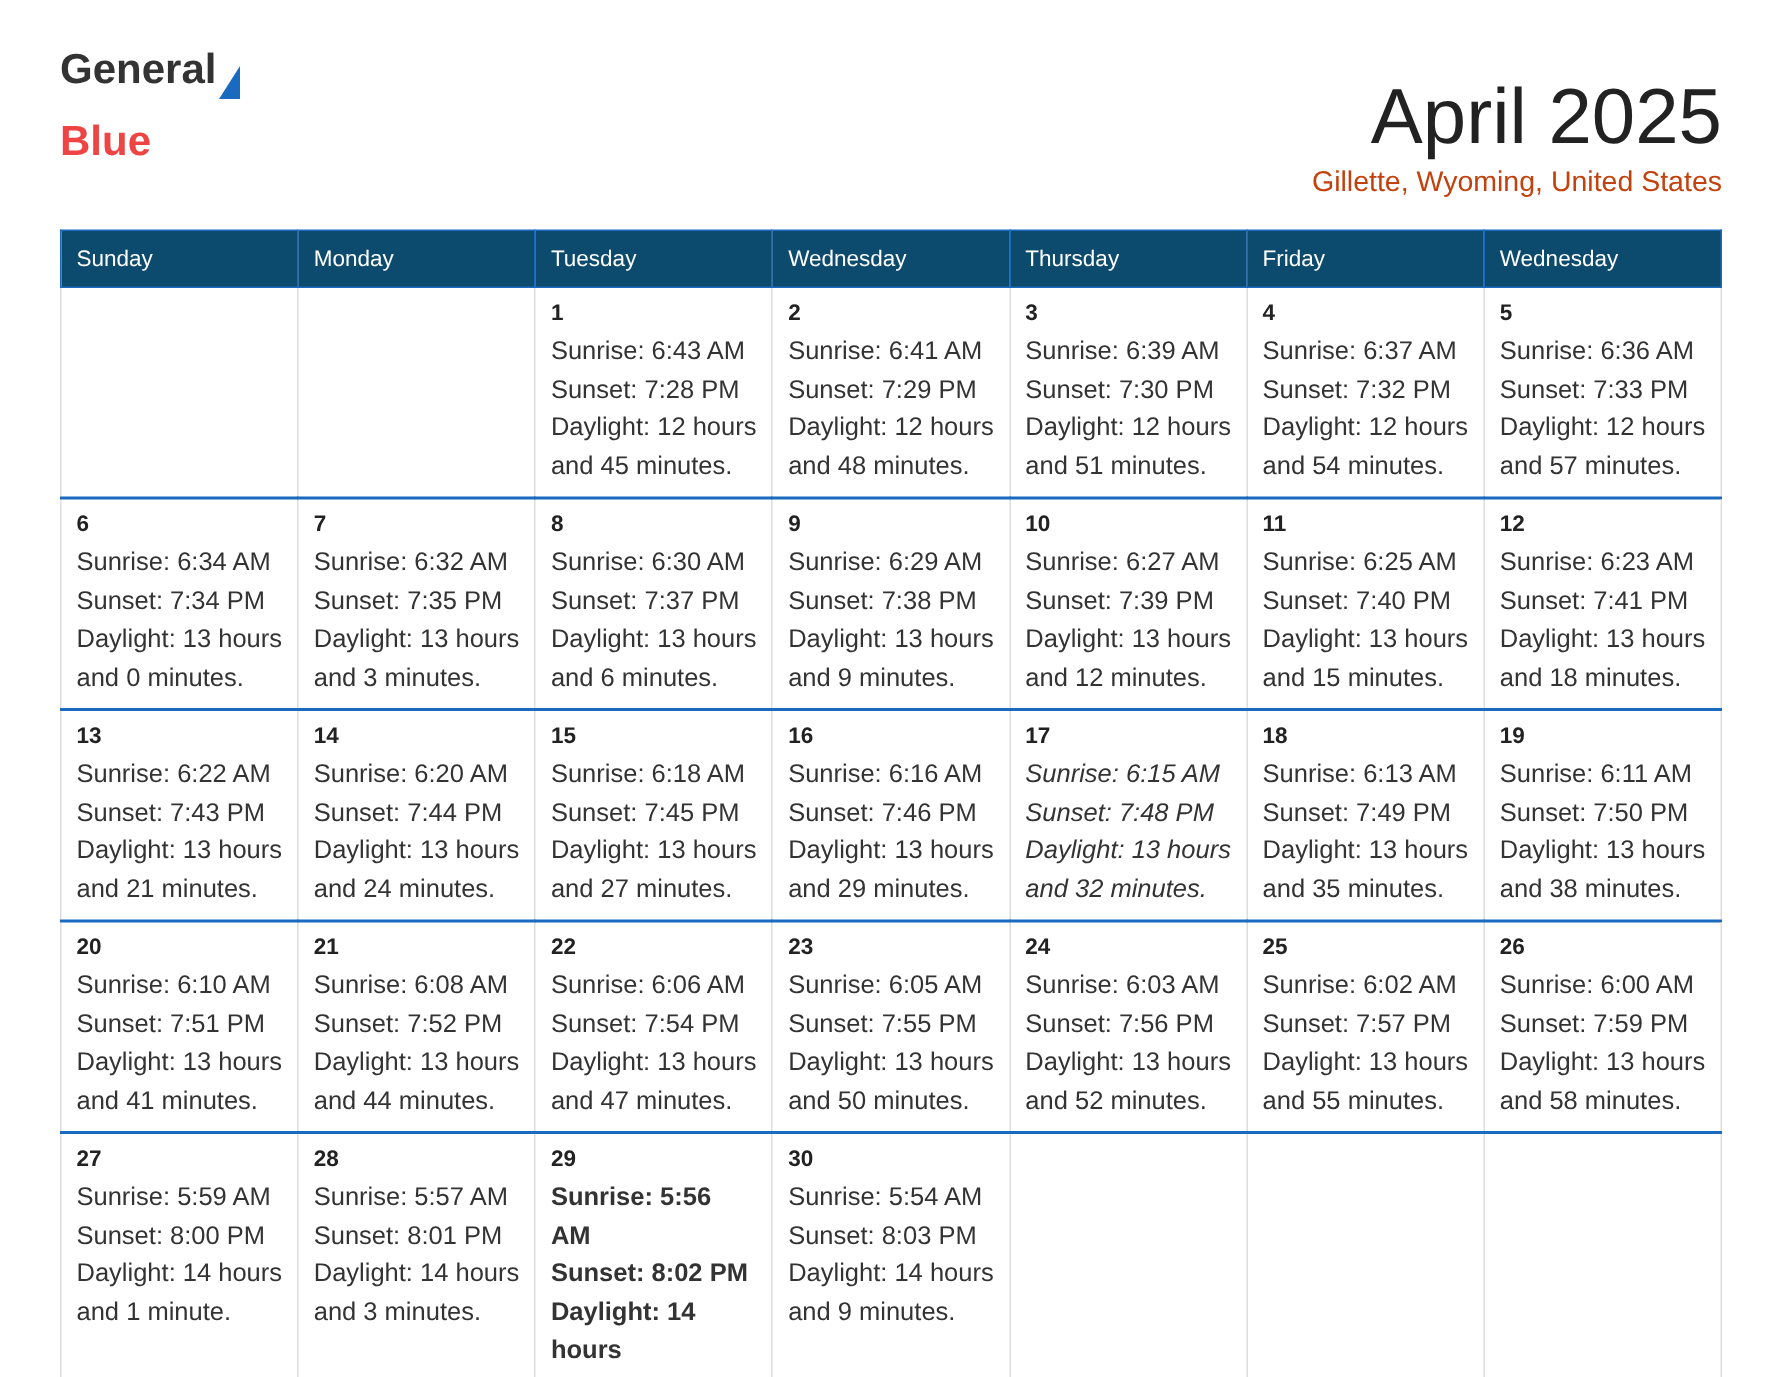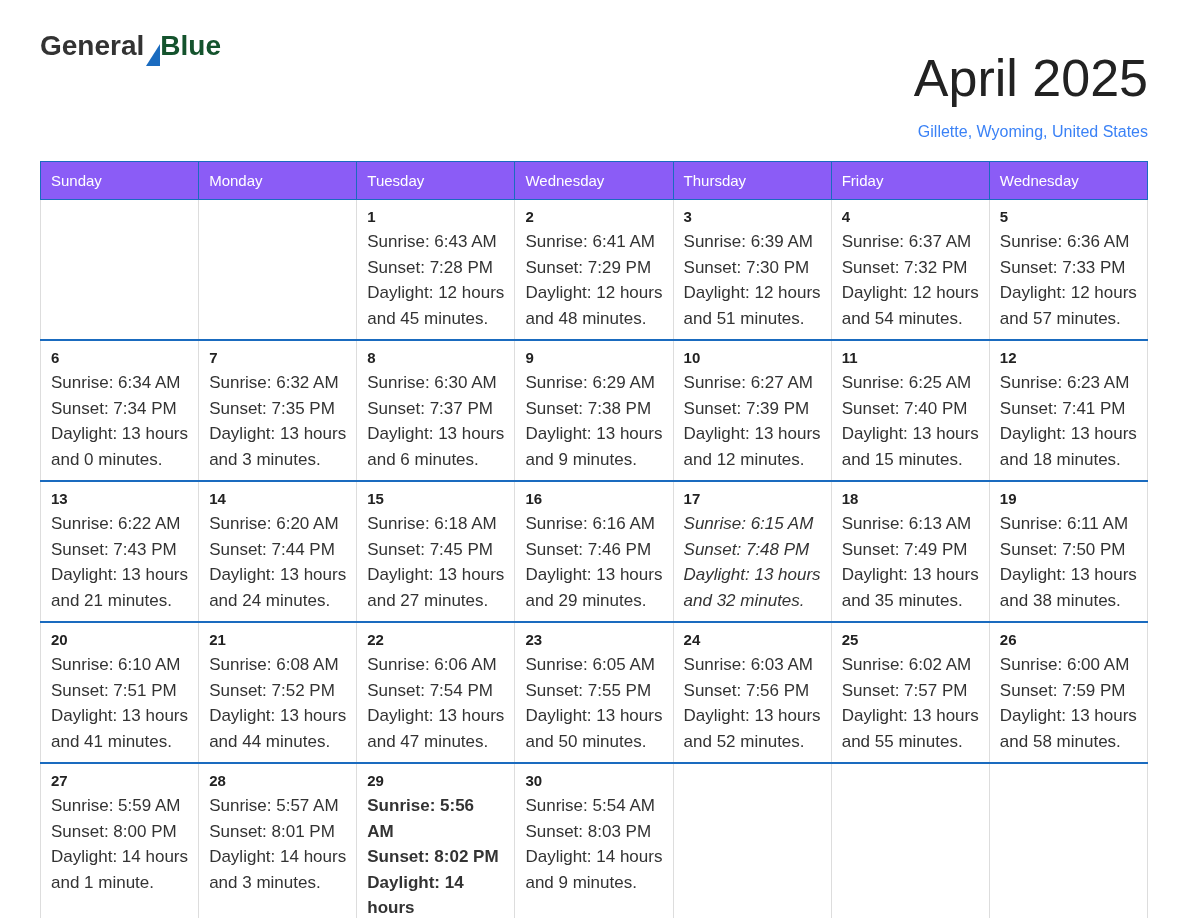--- a/index.html
+++ b/index.html
@@ -22,59 +22,60 @@
       gap: 0;
     }
     .logo-text-general {
       font-size: 28px;
       font-weight: bold;
       color: #333;
     }
     .logo-text-blue {
       font-size: 28px;
       font-weight: bold;
-      color: #14532d;
+      color: #ef4444;
     }
     .logo-triangle {
       width: 0;
       height: 0;
       border-left: 14px solid transparent;
       border-bottom: 22px solid #1a6bbf;
       margin-left: 2px;
       margin-bottom: -4px;
     }
     .logo-right {
       display: flex;
-      flex-direction: row;
+      flex-direction: column;
+      gap: 16px;
     }
     .logo-top-row {
       display: flex;
       align-items: flex-end;
     }
     .title-section {
       text-align: right;
     }
     .month-title {
       font-size: 52px;
       font-weight: normal;
       color: #222;
       line-height: 1.1;
       margin-top: 20px;
     }
     .location-title {
-      font-size: 16px;
-      color: #3b82f6;
-      margin-top: 16px;
+      font-size: 19px;
+      color: #c2410c;
+      margin-top: 4px;
     }
     table {
       width: 100%;
       border-collapse: collapse;
     }
     thead tr {
-      background-color: #8b5cf6;
+      background-color: #0c4a6e;
       color: #fff;
     }
     thead th {
       padding: 10px 10px;
       text-align: left;
       font-size: 15px;
       font-weight: normal;
       border: 1px solid #1a6bbf;
     }
     tbody tr {

